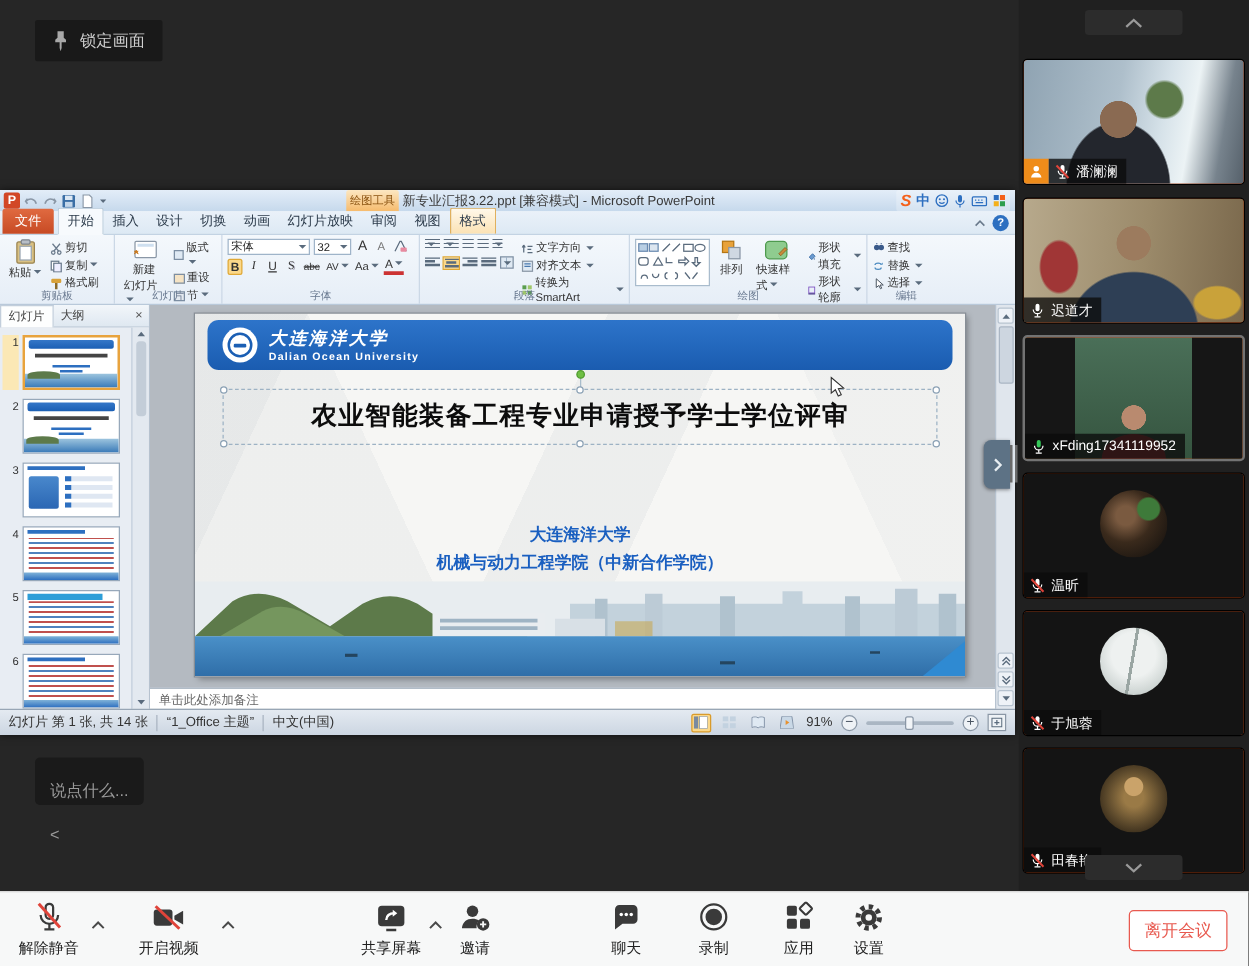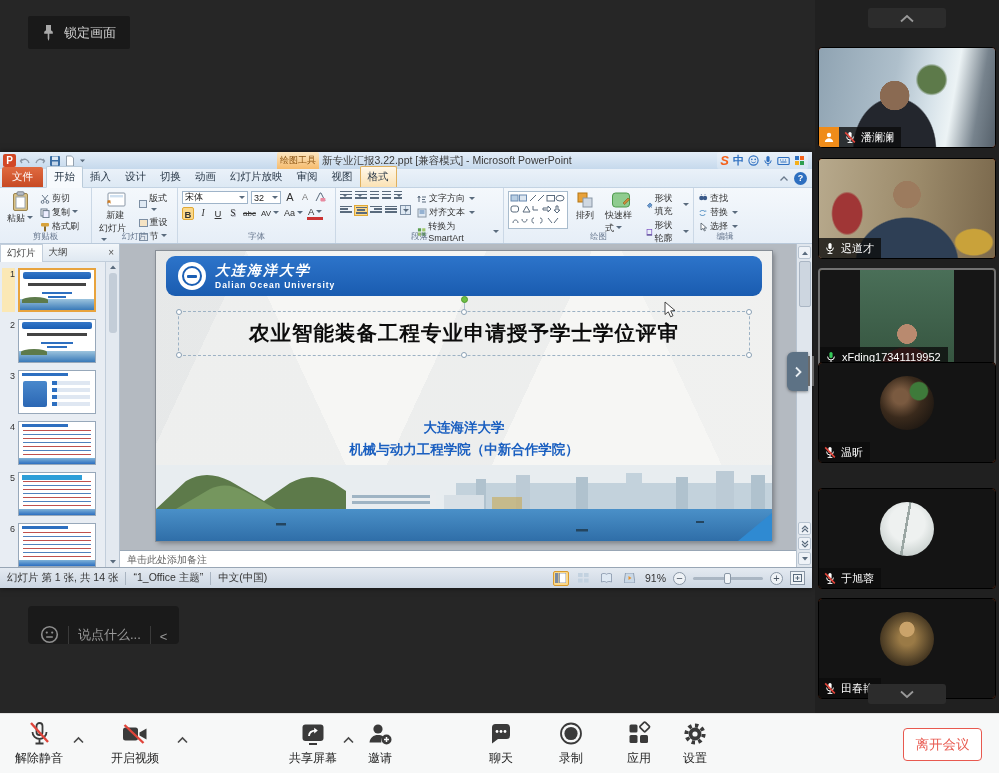--- a/index.html
+++ b/index.html
@@ -149,21 +149,21 @@
   .avatar{position:absolute;left:50%;top:13px;width:54px;height:54px;margin-left:-27px;border-radius:50%;}
   .av-dog{background:radial-gradient(circle 10px at 72% 28%,#3e7a3a 85%,transparent),radial-gradient(circle at 38% 38%,#7a5a40 0 16%,#3a2a1c 45%,#1f1812 78%,#130f0b);}
   .av-snow{background:linear-gradient(100deg,transparent 46%,#9aa6a3 46% 50%,transparent 50%),radial-gradient(circle at 50% 40%,#eef1f0 0 42%,#cfd6d4 72%,#a9b3b1);}
   .av-child{background:radial-gradient(circle 8px at 50% 32%,#caa36a 90%,transparent),radial-gradient(circle at 50% 48%,#9a7a46 0 20%,#5d4a2c 55%,#2c2215 85%,#1c160d);}
   .badge{position:absolute;left:0;bottom:0;display:flex;align-items:stretch;}
   .host-chip{width:20px;height:20px;background:#ef8c1a;display:flex;align-items:center;justify-content:center;}
   .badge-body{background:rgba(12,12,12,.78);color:#fff;font-size:11px;display:flex;align-items:center;gap:5px;padding:0 7px 0 5px;height:20px;white-space:nowrap;}
 
   
   .chatbar{position:absolute;left:28px;top:606px;height:38px;background:#1a1a1a;border-radius:4px;
-    display:flex;align-items:flex-end;padding:0 12px;gap:9px;color:#9a9a9a;}
+    display:flex;align-items:flex-start;padding:0 12px;gap:9px;color:#9a9a9a;flex-direction:column;}
   .cb-sep{width:1px;height:18px;background:#3a3a3a;}
   .cb-text{font-size:13px;}
   .cb-collapse{font-size:13px;color:#9a9a9a;}
 
   
   .bottombar{position:absolute;left:0;top:713px;width:999px;height:60px;background:#f7f8f8;border-top:1px solid #e2e2e2;}
   .bitem{position:absolute;top:7px;width:70px;display:flex;flex-direction:column;align-items:center;gap:3px;color:#1f1f1f;font-size:12px;cursor:default;}
   .bchev{position:absolute;top:22px;}
   .leave-btn{position:absolute;left:903px;top:14px;width:79px;height:33px;background:#fff;border:1px solid #e8594f;border-radius:4px;
     color:#e8594f;font-size:13.5px;display:flex;align-items:center;justify-content:center;}
@@ -769,21 +769,21 @@
           <svg width="12" height="13" viewBox="0 0 12 13">
               <rect x="4.4" y="1" width="3.2" height="6" rx="1.6" fill="#35c759"></rect>
               <path d="M2.6 5.6a3.4 3.4 0 0 0 6.8 0M6 9.2v2" stroke="#fff" fill="none"></path>
               <path d="M3.6 11.4h4.8" stroke="#fff"></path>
             </svg>
           <span>xFding17341119952</span>
         </div>
       </div>
     </div>
 
-    <div class="tile" style="top:362px;text-decoration:underline;">
+    <div class="tile" style="top:378px;text-decoration:underline;">
       <div class="vid" style="background:#141414;"></div>
       <div class="avatar av-dog"></div>
       <div class="badge">
         <div class="badge-body">
           <svg width="12" height="13" viewBox="0 0 12 13">
               <rect x="4.4" y="1" width="3.2" height="6" rx="1.6" fill="#fff"></rect>
               <path d="M2.6 5.6a3.4 3.4 0 0 0 6.8 0M6 9.2v2" stroke="#fff" fill="none"></path>
               <path d="M3.6 11.4h4.8" stroke="#fff"></path>
               <path d="M1.2 1.4l9.6 10" stroke="#e0443a" stroke-width="1.6"></path>
             </svg>

